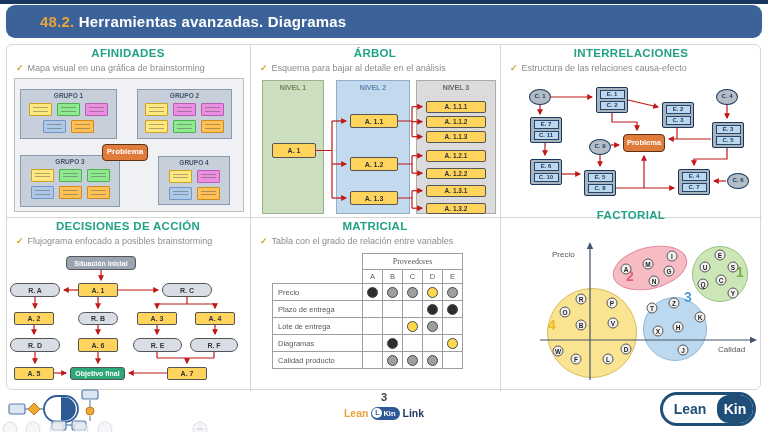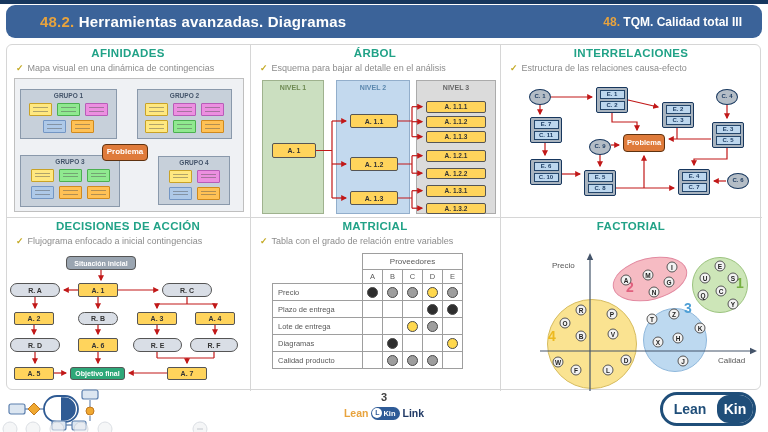--- a/index.html
+++ b/index.html
@@ -18,21 +18,21 @@
               border-radius:6px;box-sizing:border-box;}
   .vdiv{position:absolute;top:44px;width:1px;height:347px;background:#D6D6D6;}
   #hdiv{position:absolute;left:6px;top:217px;width:756px;height:1px;background:#D6D6D6;}
   
   .panel{position:absolute;}
   #p1{left:6px;top:44px;width:244px;height:173px;}
   #p2{left:250px;top:44px;width:250px;height:173px;}
   #p3{left:500px;top:44px;width:262px;height:173px;}
   #p4{left:6px;top:217px;width:244px;height:174px;}
   #p5{left:250px;top:217px;width:250px;height:174px;}
-  #p6{left:500px;top:217px;width:262px;height:174px;}
+  #p6{left:500px;top:206px;width:262px;height:174px;}
   .ptitle{position:absolute;top:3px;left:0;width:100%;text-align:center;color:#21A287;
           font-weight:bold;font-size:11.5px;letter-spacing:.3px;}
   .psub{position:absolute;top:19px;left:10px;right:2px;font-size:9px;color:#8C8C8C;white-space:nowrap;}
   .chk{color:#C3A821;font-weight:bold;margin-right:4px;font-size:9px;}
   .ovl{position:absolute;left:0;top:0;pointer-events:none;}
   
   #aff-box{position:absolute;left:8px;top:34px;width:228px;height:132px;background:#EFF1F4;
            border:1px solid #BFBFBF;}
   .grp{position:absolute;background:#C7D0DA;border:1px solid #8A99AB;box-sizing:border-box;}
   .grp-title{font-size:6.5px;font-weight:bold;color:#44546A;text-align:center;margin-top:2px;}
@@ -119,31 +119,30 @@
   #player-controls{position:absolute;left:0px;top:421px;}
 </style>
 </head>
 <body>
 
 <div id="page">
   <div id="top-strip"></div>
 
   <div id="header">
     <div class="t-left"><span class="accent">48.2.</span> <span>Herramientas avanzadas. Diagramas</span></div>
-    <div class="t-right"><span class="accent">48.</span> <span>TQM. Calidad total III</span></div>
   </div>
 
   <div id="grid-frame"></div>
   <div class="vdiv" style="left:250px;"></div>
   <div class="vdiv" style="left:500px;"></div>
   <div id="hdiv"></div>
 
   <div class="panel" id="p1">
     <div class="ptitle">AFINIDADES</div>
-    <div class="psub"><span class="chk">✓</span><span>Mapa visual en una dinámica de contingencias</span></div>
+    <div class="psub"><span class="chk">✓</span><span>Mapa visual en una gráfica de brainstorming</span></div>
     <div id="aff-box">
       <div class="grp" style="left:5px;top:10px;width:97px;height:50px;">
         <div class="grp-title">GRUPO 1</div>
         <div>
             <div class="note-row">
               <div class="note note-yellow"></div>
               <div class="note note-green"></div>
               <div class="note note-magenta"></div>
             </div>
             <div class="note-row">
@@ -304,21 +303,21 @@
       </div>
     <div class="obox" style="left:178px;top:125px;">
         <span>E. 4</span>
         <span>C. 7</span>
       </div>
     <div class="prob" style="left:123px;top:90px;width:42px;height:18px;font-size:7.5px;line-height:15px;">Problema</div>
   </div>
 
   <div class="panel" id="p4">
     <div class="ptitle">DECISIONES DE ACCIÓN</div>
-    <div class="psub"><span class="chk">✓</span><span>Flujograma enfocado a inicial contingencias</span></div>
+    <div class="psub"><span class="chk">✓</span><span>Flujograma enfocado a posibles brainstorming</span></div>
     <svg class="ovl" width="244" height="174">
       <defs>
           <marker id="ar4" markerWidth="5" markerHeight="5" refX="4" refY="2.5" orient="auto">
             <path d="M0,0 L5,2.5 L0,5 z" fill="#C11818"></path>
           </marker>
         </defs>
       <g stroke="#C11818" stroke-width="1.2" fill="none">
         <path d="M95,53 V63" marker-end="url(#ar4)"></path>
         <path d="M72,73 H58" marker-end="url(#ar4)"></path>
         <path d="M112,73 H152" marker-end="url(#ar4)"></path>
@@ -362,21 +361,21 @@
     <table id="mtable">
       <colgroup>
           <col style="width:90px">
           <col style="width:20px">
           <col style="width:20px">
           <col style="width:20px">
           <col style="width:20px">
           <col style="width:20px">
         </colgroup>
       <tbody>
-          <tr style="height:16px;">
+          <tr style="height:16px;font-family:Liberation Serif, serif;">
             <td class="nb"></td>
             <td colspan="5" style="font-size:8px;">Proveedores</td>
           </tr>
       <tr style="height:14px;">
         <td class="nb"></td>
         <td>A</td>
         <td>B</td>
         <td>C</td>
         <td>D</td>
         <td>E</td>

